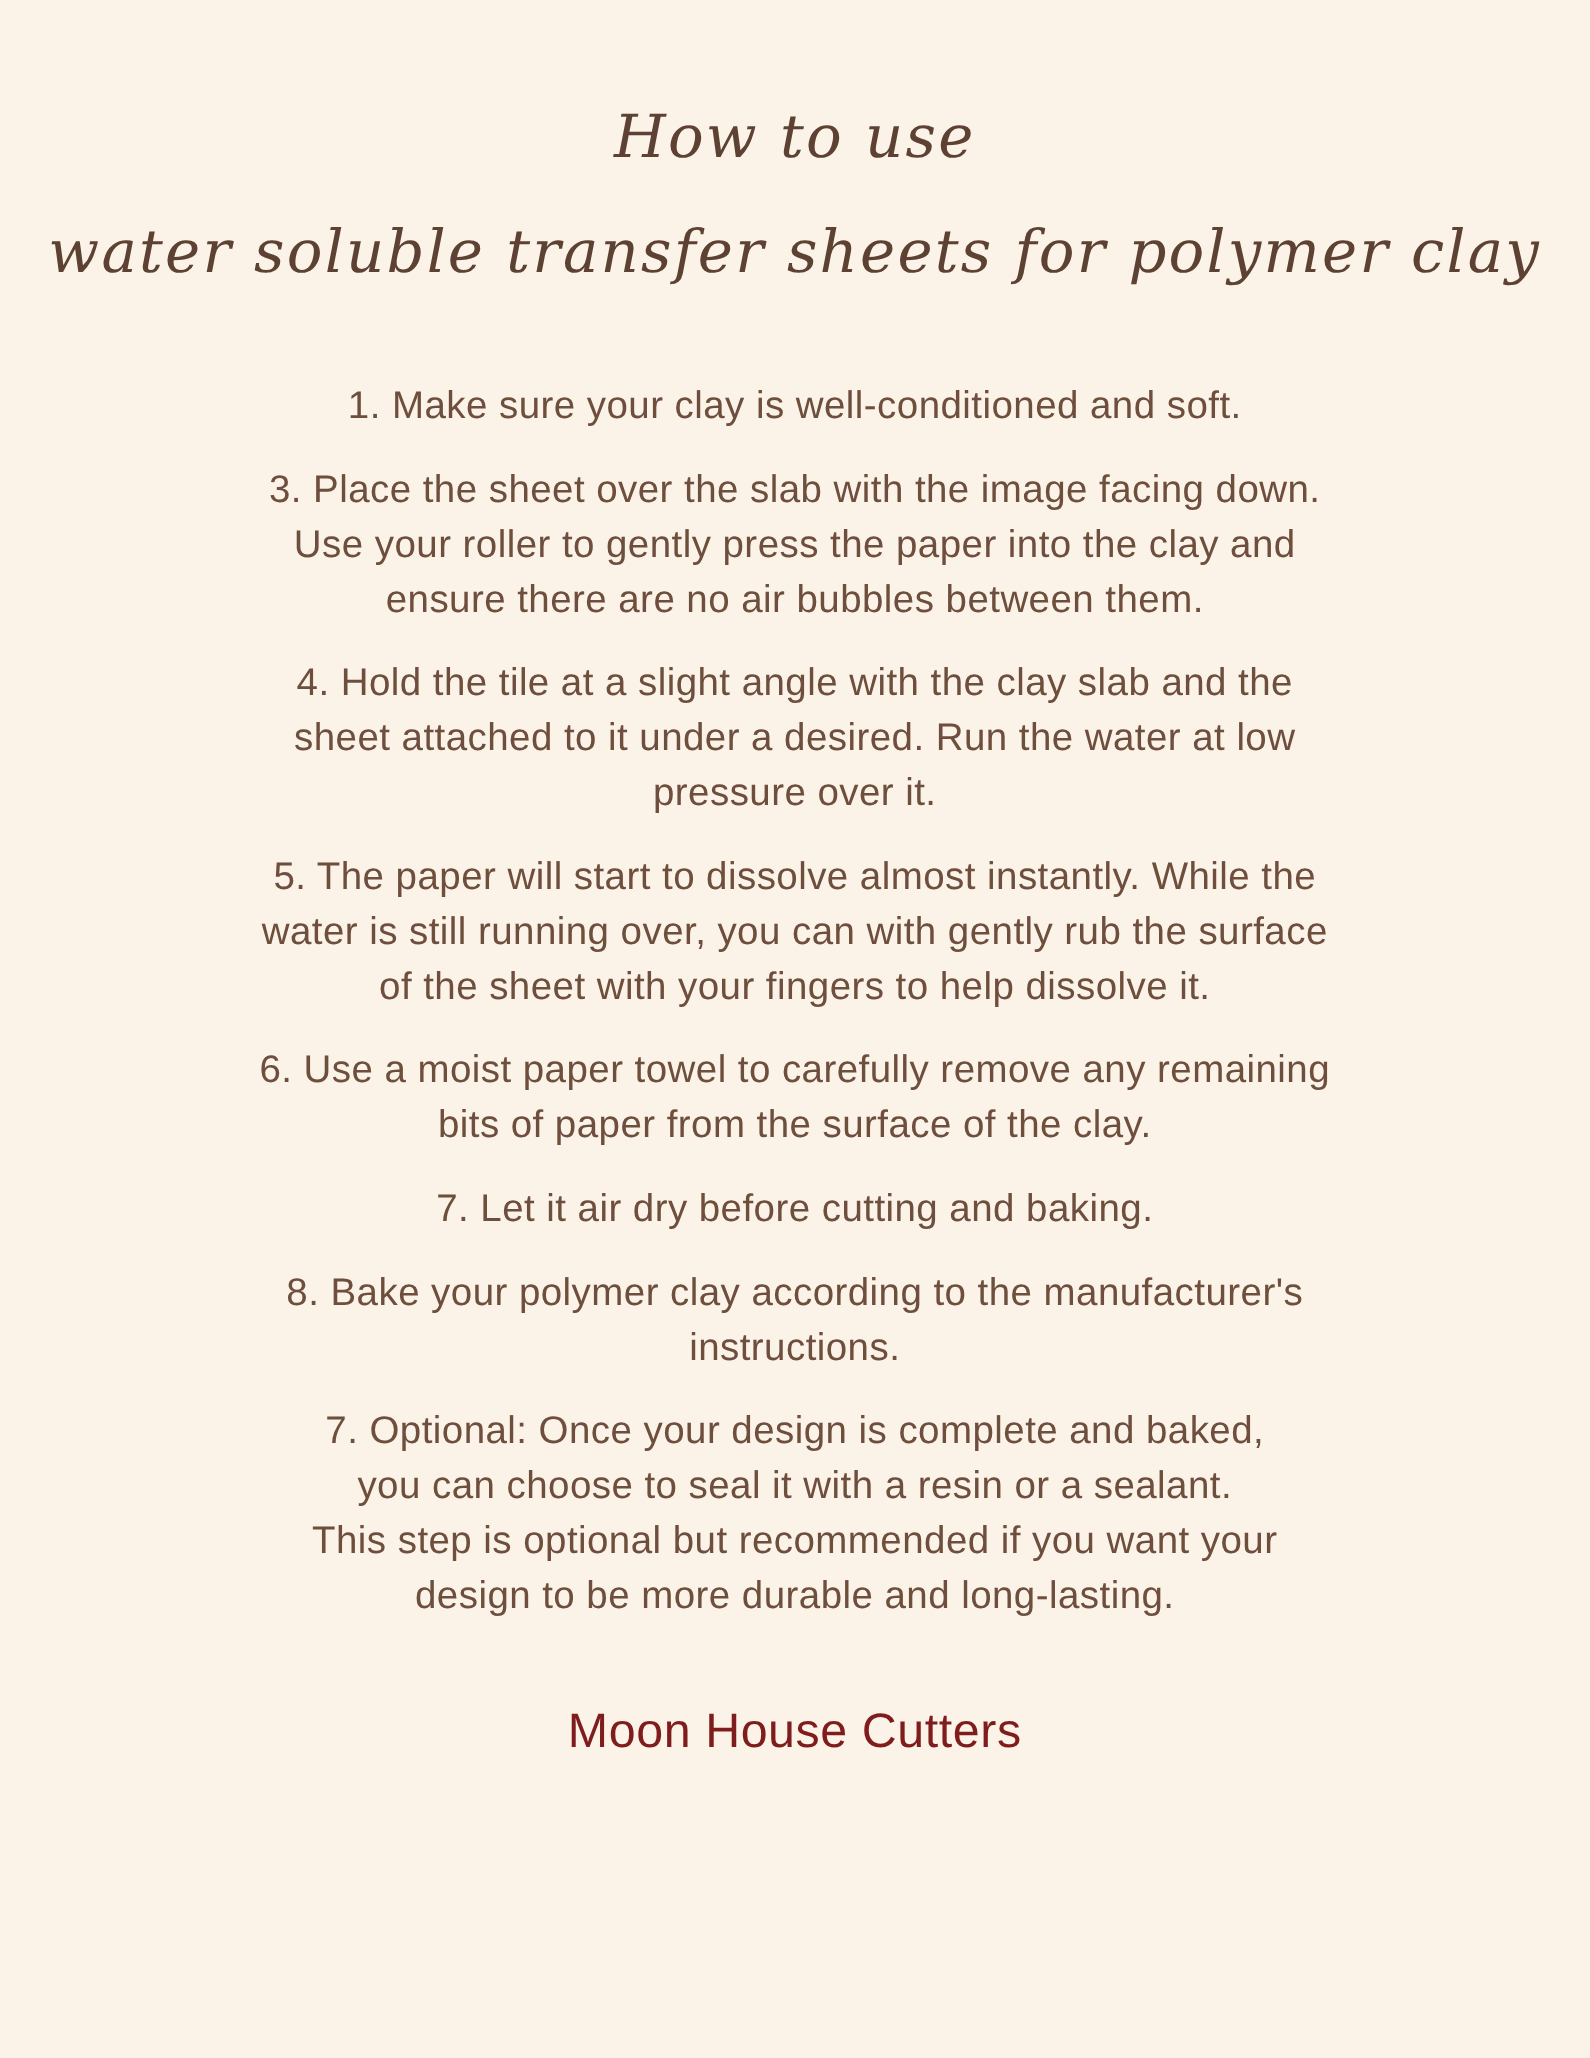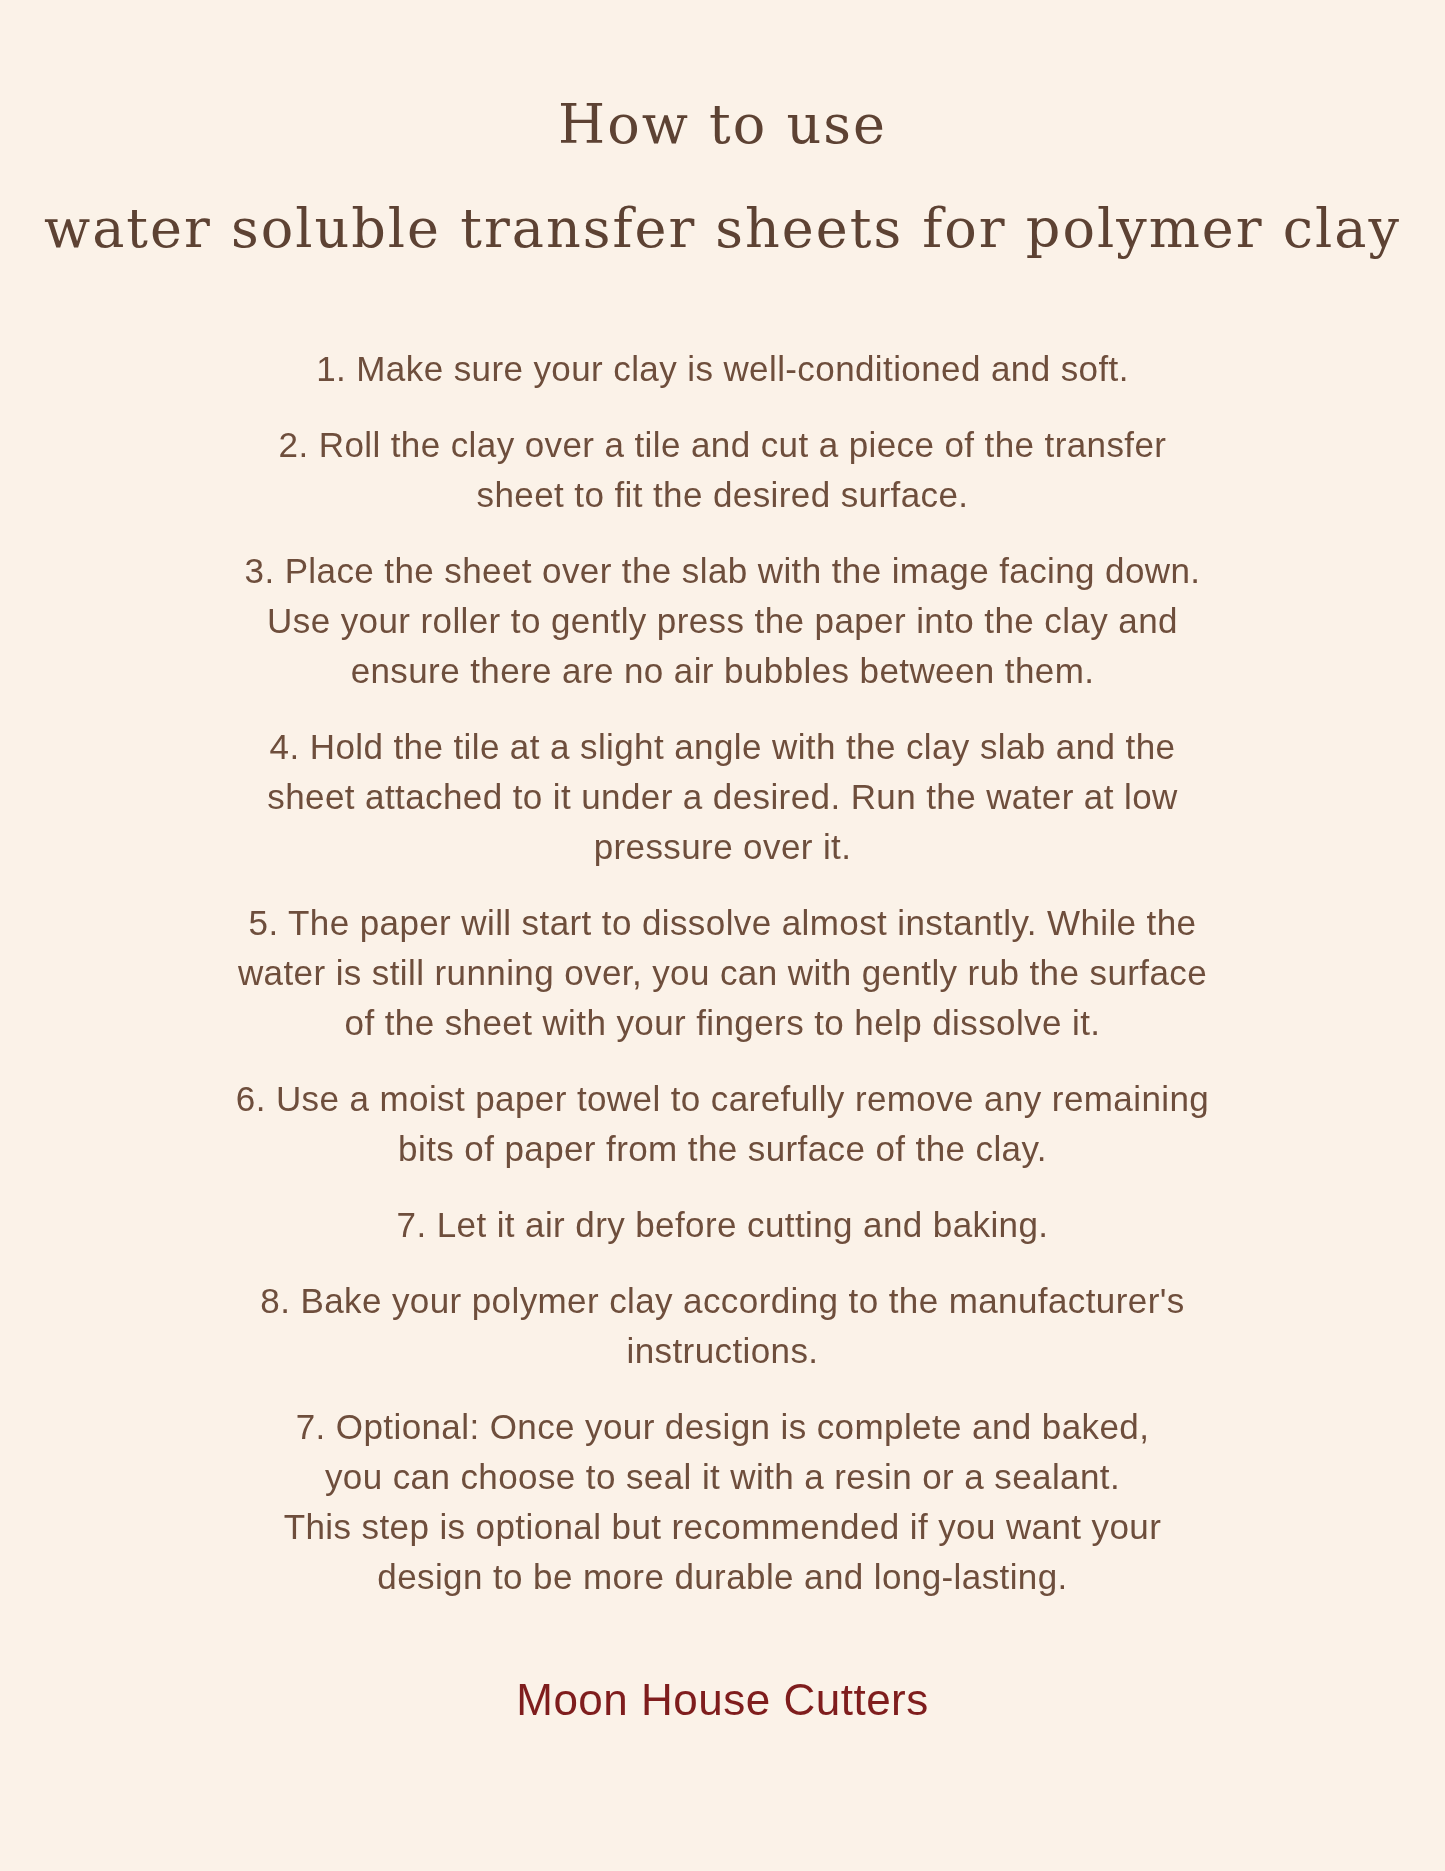--- a/index.html
+++ b/index.html
@@ -12,20 +12,21 @@
     overflow: hidden;
     font-family: "Liberation Sans", sans-serif;
   }
   .header {
     padding-top: 92px;
     text-align: center;
     color: #5D4233;
   }
   .heading-line {
     font-family: "DejaVu Serif", serif;
+    font-style: italic;
     font-weight: 400;
     font-size: 54px;
     line-height: 66px;
     letter-spacing: 2px;
   }
   .heading-line.second {
     margin-top: 38px;
   }
   .steps {
     margin-top: 82px;
@@ -65,24 +66,20 @@
     <div class="heading-line">How to use</div>
     <div class="heading-line second">water soluble transfer sheets for polymer clay</div>
   </div>
 
   <div class="steps">
 
     <div class="step">
       <div class="line">1. Make sure your clay is well-conditioned and soft.</div>
     </div>
 
-    <div class="step">
-      <div class="line">2. Roll the clay over a tile and cut a piece of the transfer</div>
-      <div class="line">sheet to fit the desired surface.</div>
-    </div>
 
     <div class="step">
       <div class="line">3. Place the sheet over the slab with the image facing down.</div>
       <div class="line">Use your roller to gently press the paper into the clay and</div>
       <div class="line">ensure there are no air bubbles between them.</div>
     </div>
 
     <div class="step">
       <div class="line">4. Hold the tile at a slight angle with the clay slab and the</div>
       <div class="line">sheet attached to it under a desired. Run the water at low</div>

